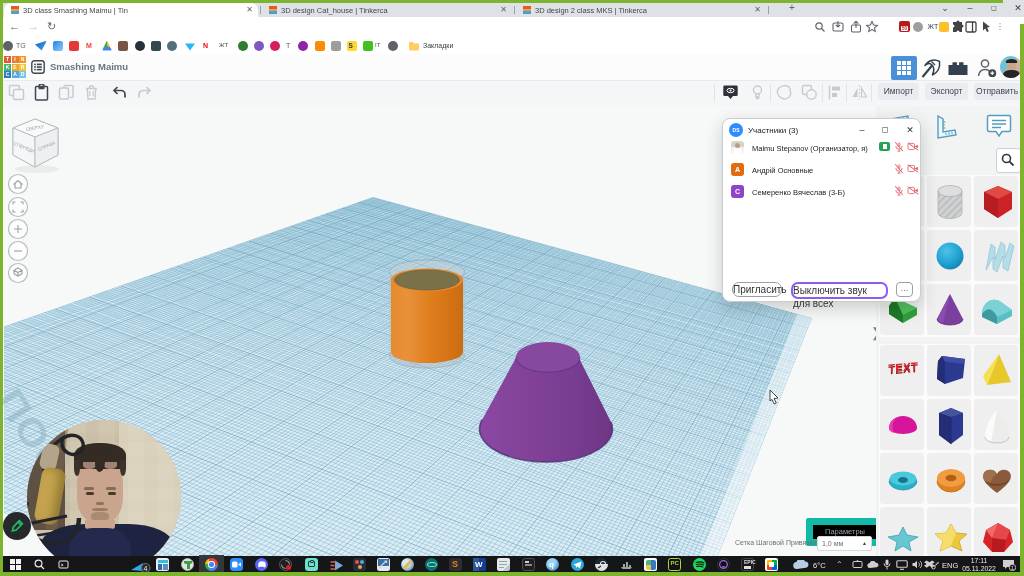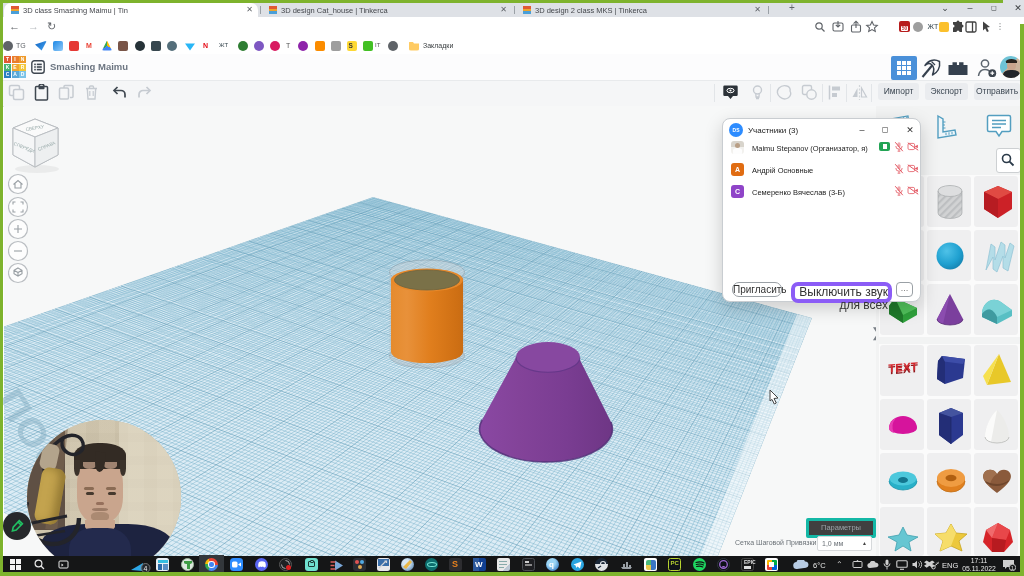--- a/index.html
+++ b/index.html
@@ -346,21 +346,21 @@
   <path d="M43 14 L7 80 A66.5 33 0 1 0 136 82 L103 16 Z" fill="url(#pcone)"></path>
   <path d="M7 80 A66.5 33 0 1 0 136 82" fill="none" stroke="#4e2d74" stroke-width="1.6" opacity="0.8"></path>
   <ellipse cx="73" cy="17" rx="32" ry="15" fill="#8748a0"></ellipse>
   <path d="M41 17 A32 15 0 0 0 105 17.5" fill="none" stroke="#5d3585" stroke-width="1.2" opacity="0.7"></path>
 </svg>
 
 <svg class="abs" style="left:768px;top:389px;" width="12" height="16" viewBox="0 0 12 16">
       <path d="M2 1l8 8-4 .5 2.3 4.5-2 1-2.3-4.6L2 12z" fill="#fff" stroke="#444" stroke-width="1"></path>
     </svg>
 
-<div class="abs" style="left:806px;top:518px;width:64px;height:14px;background:#404040;border:3px solid #14b8a6;border-radius:2px;font-size:7.5px;color:#9aa0a5;text-align:center;line-height:14px;">Параметры</div>
+<div class="abs" style="left:806px;top:518px;width:64px;height:14px;background:#000000;border:7px solid #14b8a6;border-radius:2px;font-size:7.5px;color:#9aa0a5;text-align:center;line-height:14px;">Параметры</div>
 <div class="abs" style="left:735px;top:539px;font-size:7px;color:#6a7076;">Сетка Шаговой Привязки</div>
 <div class="abs" style="left:817px;top:536px;width:53px;height:13px;background:#fff;border:1px solid #d6d9db;border-radius:2px;font-size:7px;color:#6a7076;line-height:13px;"><span style="margin-left:4px;">1,0 мм</span><span style="float:right;margin-right:4px;font-size:5px;color:#444;">▲</span></div>
 
 <div class="abs" style="left:871px;top:319px;width:12px;height:28px;font-size:13px;color:#7a8087;line-height:28px;">❯</div>
 
 <div class="abs" id="rpanel">
   <svg class="abs" style="left:10px;top:7px;" width="26" height="26" viewBox="0 0 26 26">
         <g stroke="#539ec0" fill="none" stroke-width="1.2">
           <polygon points="4,6 22,3 24,19 6,23" fill="#eaf4fb"></polygon>
           <path d="M7,5.7 L9.2,22.4 M10.5,5.2 L12.6,21.8 M14,4.7 L16,21 M17.5,4.2 L19.4,20.4 M20.8,3.7 L22.8,19.8 M4.4,9.4 L22.4,6.5 M4.8,12.8 L22.8,10 M5.2,16.2 L23.2,13.5 M5.6,19.6 L23.6,17"></path>
@@ -582,21 +582,21 @@
       </svg>
   <svg class="abs" style="left:184px;top:67px;" width="12" height="9" viewBox="0 0 12 9">
         <g stroke="#e25560" fill="none" stroke-width="0.8">
           <rect x="1" y="1.4" width="6.6" height="6.2" rx="1.4"></rect>
           <path d="M7.8 4.5L10.8 2.7v3.6z" fill="#e25560" stroke="none"></path>
           <path d="M0.8 0.8l10.4 7.4" stroke-width="1"></path>
         </g>
       </svg>
 
   <div class="abs" style="left:9px;top:163px;width:48px;height:13px;border:1px solid #9aa0a5;border-radius:7px;font-size:10px;color:#333;text-align:center;line-height:13px;">Пригласить</div>
-  <div class="abs" style="left:68px;top:163px;width:93px;height:13px;border:4px solid #8b5cf6;border-radius:7px;font-size:12px;color:#333;text-align:right;line-height:13px;">Выключить звук для всех</div>
+  <div class="abs" style="left:68px;top:163px;width:93px;height:13px;border:2px solid #8b5cf6;border-radius:7px;font-size:10px;color:#333;text-align:left;line-height:13px;">Выключить звук для всех</div>
   <div class="abs" style="left:173px;top:163px;width:15px;height:13px;border:1px solid #9aa0a5;border-radius:4px;font-size:8px;color:#333;text-align:center;line-height:11px;">…</div>
 </div>
 
 <div class="abs" id="webcam" style="left:27px;top:420px;width:154px;height:154px;border-radius:50%;overflow:hidden;background:#cec4ad;">
   <div class="abs" style="left:30px;top:0;width:130px;height:160px;background:
     repeating-linear-gradient(90deg,rgba(176,164,138,0.13) 0 13px,rgba(214,204,180,0.12) 13px 29px),
     repeating-linear-gradient(0deg,rgba(190,180,156,0.15) 0 9px,rgba(218,208,184,0.13) 9px 23px),#cfc5ae;"></div>
   <div class="abs" style="left:92px;top:0;width:70px;height:160px;background:rgba(235,228,210,0.45);"></div>
   <div class="abs" style="left:0;top:0;width:38px;height:110px;background:#5f5044;"></div>
   <div class="abs" style="left:24px;top:0;width:12px;height:110px;background:rgba(122,102,82,0.55);transform:rotate(6deg);"></div>

